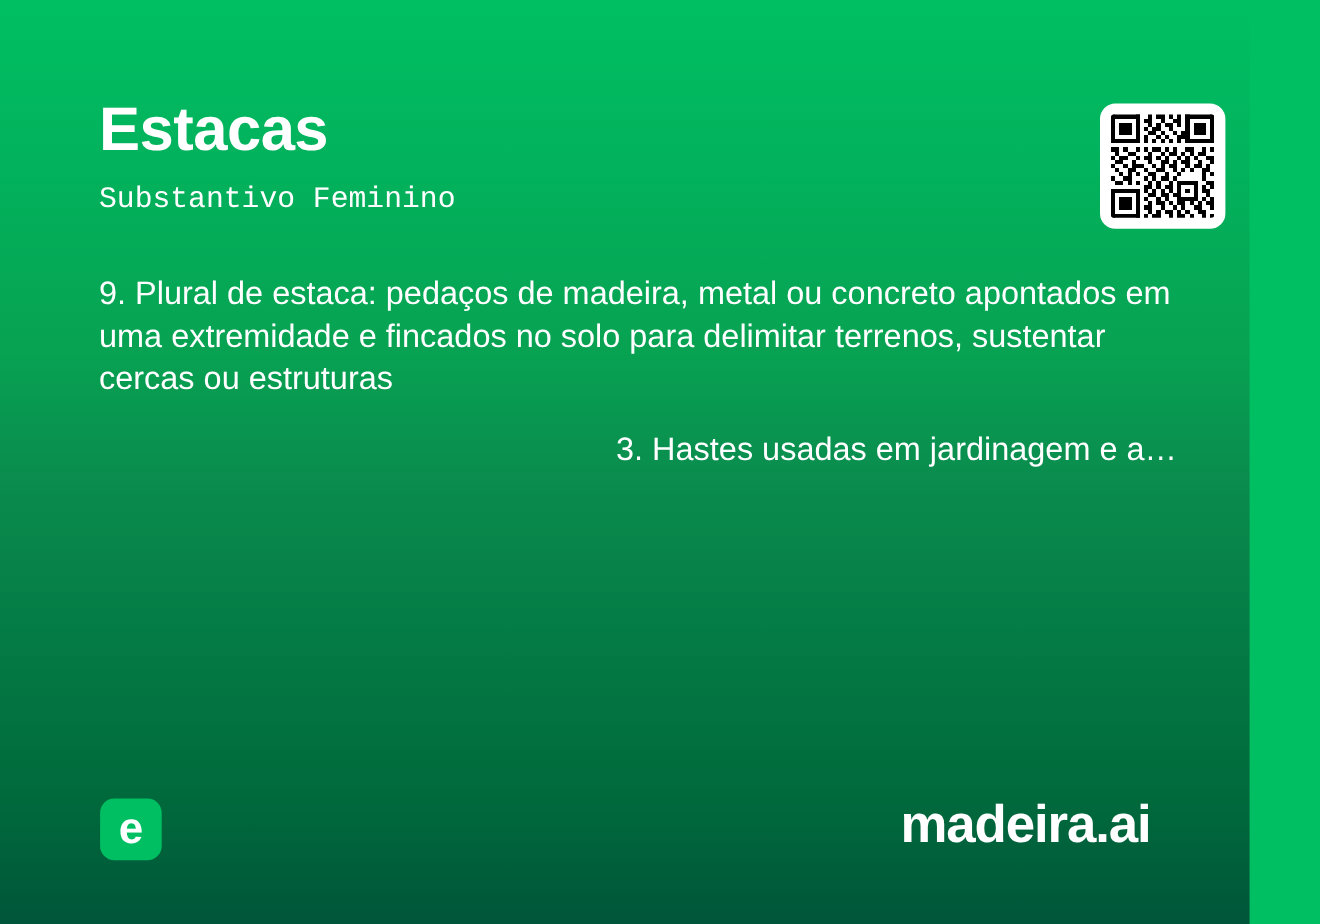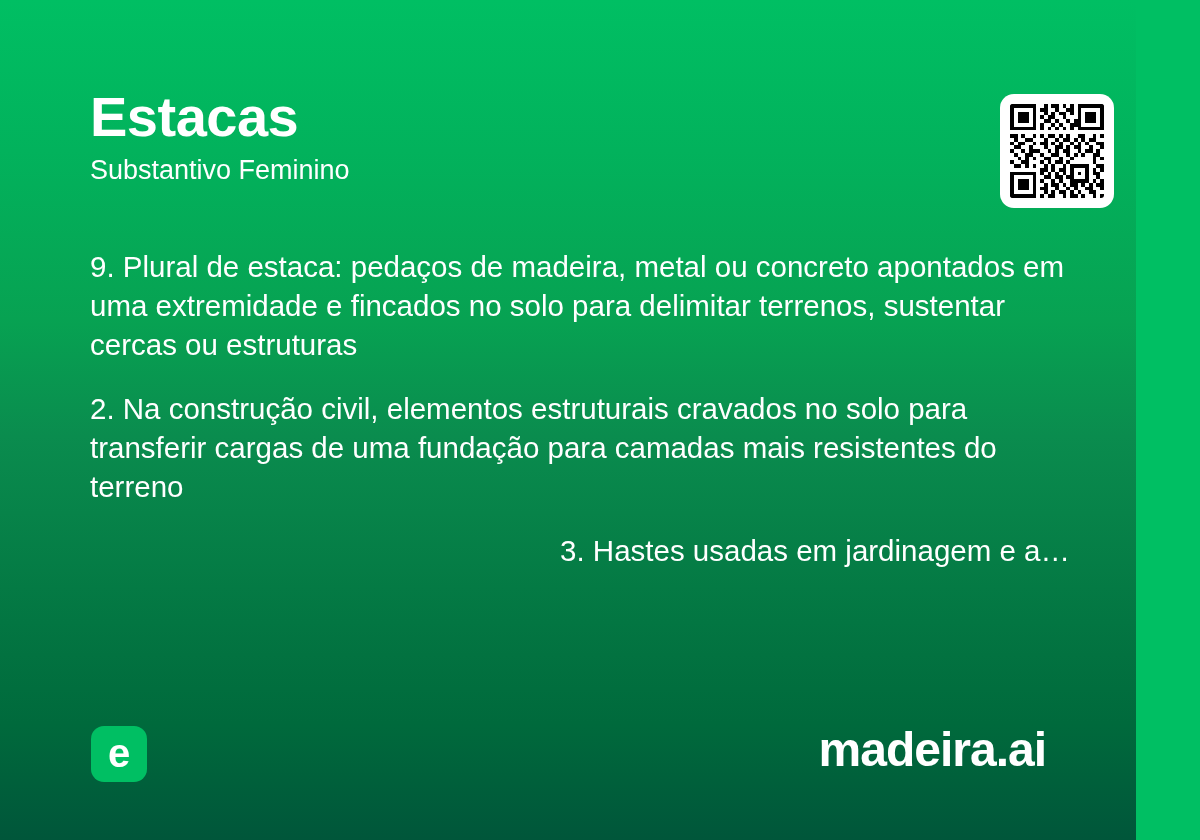--- a/index.html
+++ b/index.html
@@ -38,26 +38,27 @@
   #word-title {
     font-size:56px;
     font-weight:bold;
     color:#ffffff;
     letter-spacing:-0.5px;
     line-height:1.05;
     white-space:nowrap;
   }
 
   #word-class {
-    margin-top:8px;
+    margin-top:20px;
     font-size:27px;
     font-weight:400;
     color:#ffffff;
     line-height:1.15;
     white-space:nowrap;
+    font-family:Liberation Mono, monospace;
   }
 
   
   #qr-card {
     position:absolute;
     left:1000px; top:94px;
     width:114px; height:114px;
     background:#ffffff;
     border-radius:14px;
     display:flex;
@@ -304,21 +305,20 @@
           <rect x="19" y="24" width="1" height="1"></rect>
             <rect x="22" y="24" width="1" height="1"></rect>
           <rect x="24" y="24" width="1" height="1"></rect>
         </g>
       </svg>
     </span>
   </div>
 
   <div id="definitions">
     <div class="definition">9. Plural de estaca: pedaços de madeira, metal ou concreto apontados em uma extremidade e fincados no solo para delimitar terrenos, sustentar cercas ou estruturas</div>
-    <div class="definition">2. Na construção civil, elementos estruturais cravados no solo para transferir cargas de uma fundação para camadas mais resistentes do terreno</div>
     <div class="definition">3. Hastes usadas em jardinagem e a…</div>
   </div>
 
   <div id="brand-logo">
     <span id="brand-logo-letter">e</span>
   </div>
 
   <div id="brand-name">madeira.ai</div>
 
 </div>

